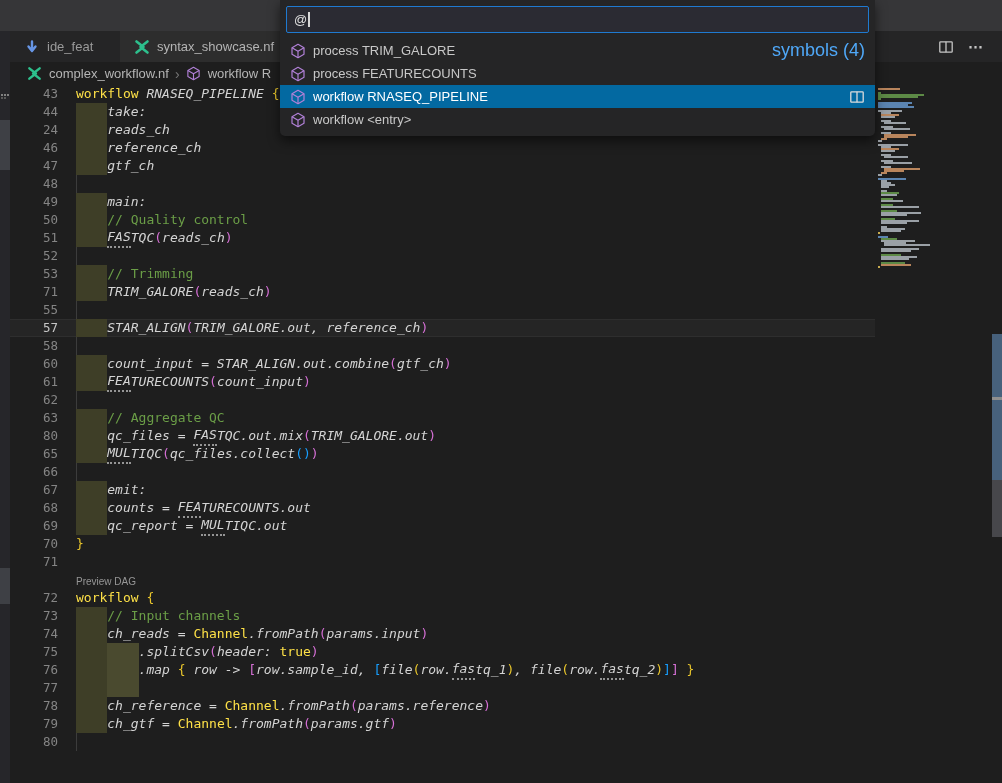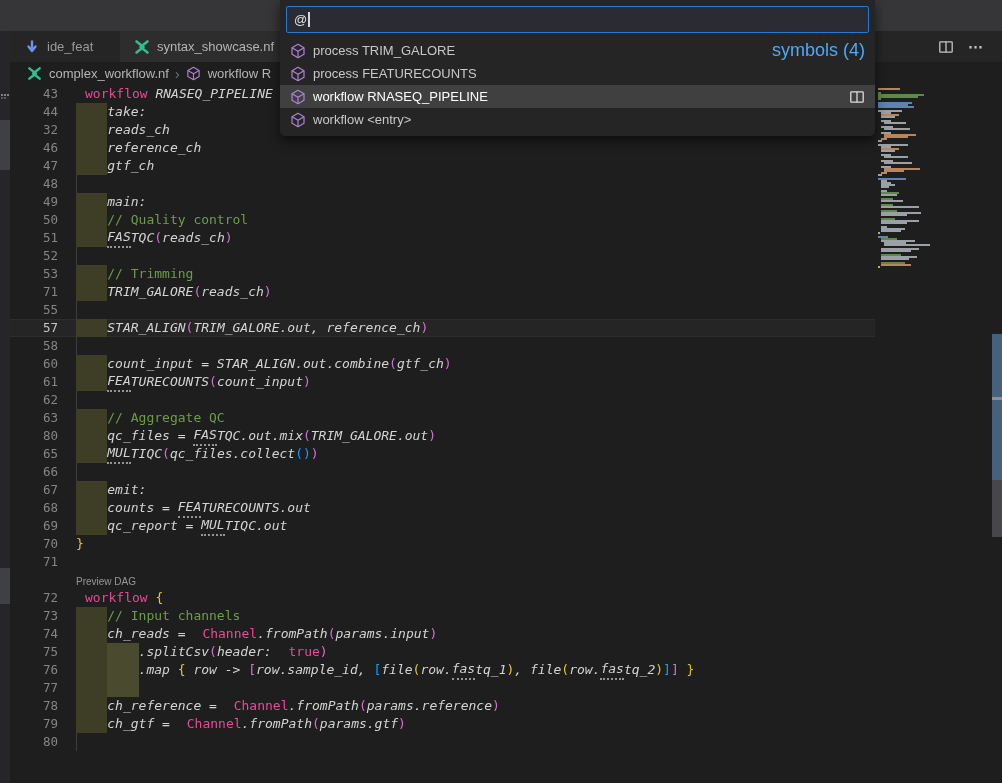--- a/index.html
+++ b/index.html
@@ -30,42 +30,42 @@
   .line{height:18px;display:flex;align-items:center;white-space:pre;
         font-family:"DejaVu Sans Mono",monospace;font-size:13px;line-height:18px;}
   .ln{flex:0 0 48px;text-align:right;color:#858585;padding-right:18px;
       font-family:"DejaVu Sans Mono",monospace;font-size:12.5px;}
   .cur{background:rgba(255,255,255,.035);box-shadow:inset 0 1px 0 #2e2e2e,inset 0 -1px 0 #2e2e2e;}
   .cur .ln{color:#c6c6c6;}
   .band{width:4ch;align-self:stretch;flex:0 0 auto;}
   .b1{background:#3e3e27;}
   .b2{background:#4a4a2f;}
   .guide{width:4ch;align-self:stretch;flex:0 0 auto;border-left:1px solid #3c3c3c;box-sizing:border-box;}
-  .c-k{color:#ec4899;margin-left:9px;} .c-t{color:#d4d4d4;font-style:italic;} .c-c{color:#6b9e47;}
+  .c-k{color:#fde047;} .c-t{color:#d4d4d4;font-style:italic;} .c-c{color:#6b9e47;}
   .c-1{color:#e9c62c;} .c-2{color:#d670d6;} .c-3{color:#179fff;}
   .u{border-bottom:2px dotted rgba(190,190,190,.75);}
   .codelens{height:18px;padding-left:66px;font-size:10px;color:#969696;display:flex;align-items:flex-end;box-sizing:border-box;padding-bottom:2px;}
 
   
   #minimap{left:878px;top:88px;width:74px;}
   .mrow{height:2px;}
   .m-w{background:#9aa0a6;} .m-g{background:#5d8a46;} .m-b{background:#5b84b1;}
   .m-o{background:#b9855c;} .m-y{background:#c7ab4e;} .m-x{background:transparent;}
   #sb-blue{left:992px;top:334px;width:10px;height:146px;background:#47617c;}
   #sb-mark{left:992px;top:397px;width:10px;height:3px;background:#8f8f8f;z-index:2;}
   #sb-gray{left:992px;top:480px;width:10px;height:57px;background:#47474b;}
 
   
   #qo{left:280px;top:0;width:595px;background:#252526;border-radius:0 0 5px 5px;
       box-shadow:0 5px 12px rgba(0,0,0,.55);z-index:30;padding-bottom:5px;}
   #qo-input{margin:6px;height:25px;border:1px solid #1f7ad0;background:#2b2b33;border-radius:2px;
             display:flex;align-items:center;padding:0 7px;font-size:13px;color:#e0e0e0;}
   #qo-caret{width:1.5px;height:15px;background:#d8d8d8;margin-left:1px;}
   .qo-row{height:23px;display:flex;align-items:center;padding:0 10px;font-size:13px;color:#c8c8c8;gap:7px;}
-  .qo-row.sel{background:#404040;color:#fff;}
+  .qo-row.sel{background:#0369a1;color:#fff;}
   .qo-badge{margin-left:auto;color:#4fa8f8;font-size:18px;}
   .qo-action{margin-left:auto;display:flex;align-items:center;}
   .icon16{width:16px;height:16px;flex:0 0 16px;display:inline-flex;}
   #more-actions-icon{font-size:15px;letter-spacing:1px;font-weight:bold;line-height:10px;}
 </style>
 </head>
 <body>
 
 <div class="abs" id="titlebar"></div>
 <div class="abs" id="rail">
@@ -118,21 +118,21 @@
         <path d="M2 4.7 L8 8.2 L14 4.7"></path>
         <path d="M8 8.2 V14.7"></path>
     </svg>
   </span>
   <span>workflow R</span>
 </div>
 
 <div class="abs" id="code">
     <div class="line"><span class="ln">43</span><span class="c-k">workflow </span><span class="c-t">RNASEQ_PIPELINE </span><span class="c-1">{</span></div>
     <div class="line"><span class="ln">44</span><span class="band b1"></span><span class="c-t">take:</span></div>
-    <div class="line"><span class="ln">32</span><span class="band b1"></span><span class="c-t">reads_ch</span></div>
+    <div class="line"><span class="ln">24</span><span class="band b1"></span><span class="c-t">reads_ch</span></div>
     <div class="line"><span class="ln">46</span><span class="band b1"></span><span class="c-t">reference_ch</span></div>
     <div class="line"><span class="ln">47</span><span class="band b1"></span><span class="c-t">gtf_ch</span></div>
     <div class="line"><span class="ln">48</span><span class="guide"></span></div>
     <div class="line"><span class="ln">49</span><span class="band b1"></span><span class="c-t">main:</span></div>
     <div class="line"><span class="ln">50</span><span class="band b1"></span><span class="c-c">// Quality control</span></div>
     <div class="line"><span class="ln">51</span><span class="band b1"></span><span class="c-t u">FAS</span><span class="c-t">TQC</span><span class="c-2">(</span><span class="c-t">reads_ch</span><span class="c-2">)</span></div>
     <div class="line"><span class="ln">52</span><span class="guide"></span></div>
     <div class="line"><span class="ln">53</span><span class="band b1"></span><span class="c-c">// Trimming</span></div>
     <div class="line"><span class="ln">71</span><span class="band b1"></span><span class="c-t">TRIM_GALORE</span><span class="c-2">(</span><span class="c-t">reads_ch</span><span class="c-2">)</span></div>
     <div class="line"><span class="ln">55</span><span class="guide"></span></div>

